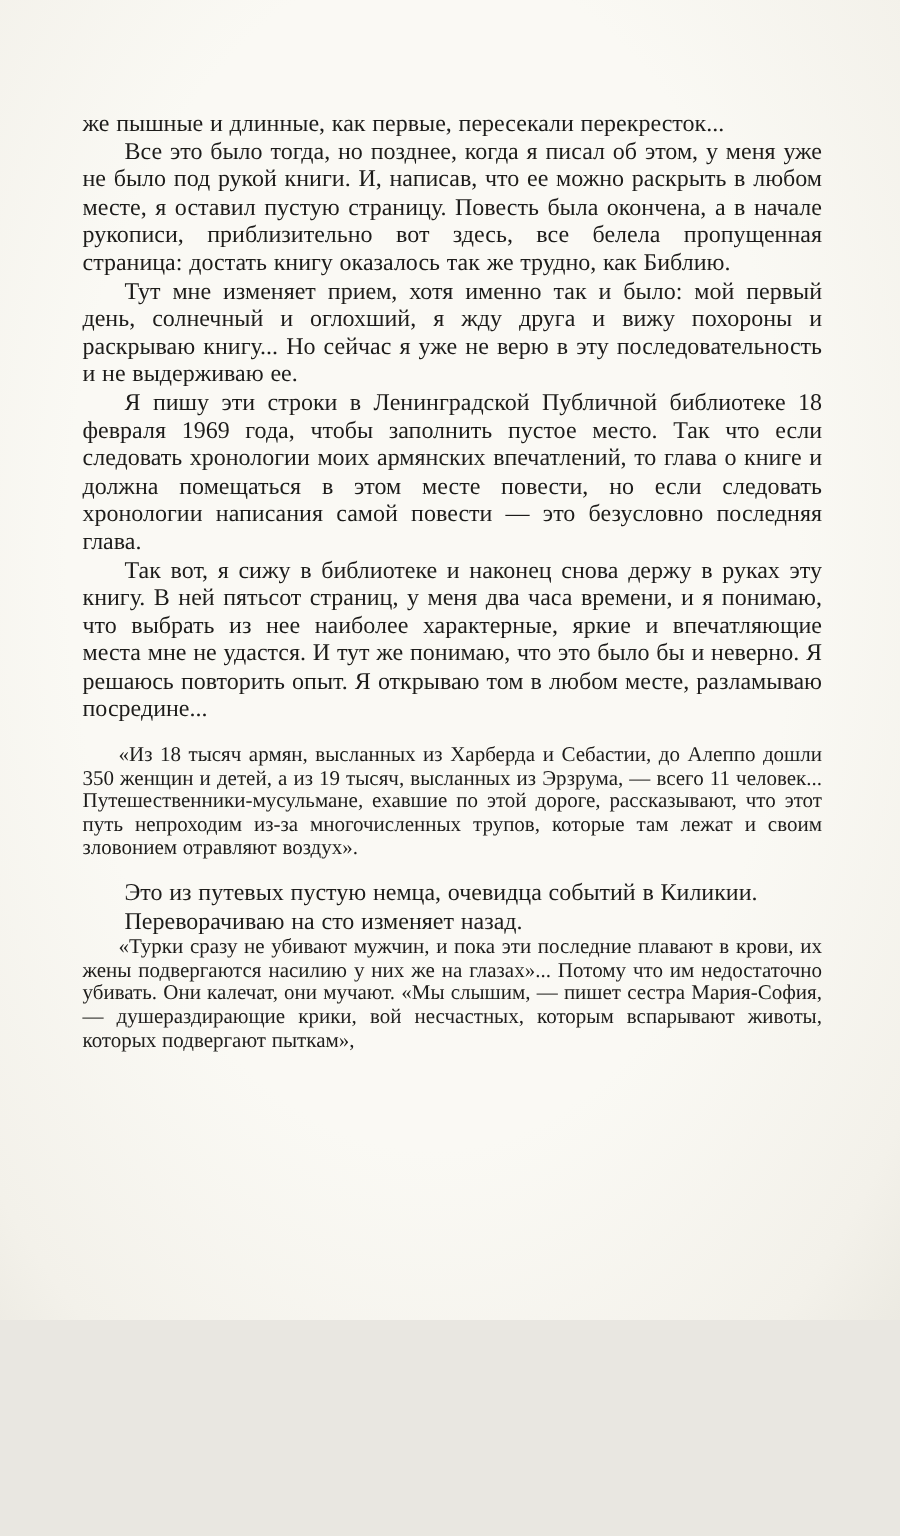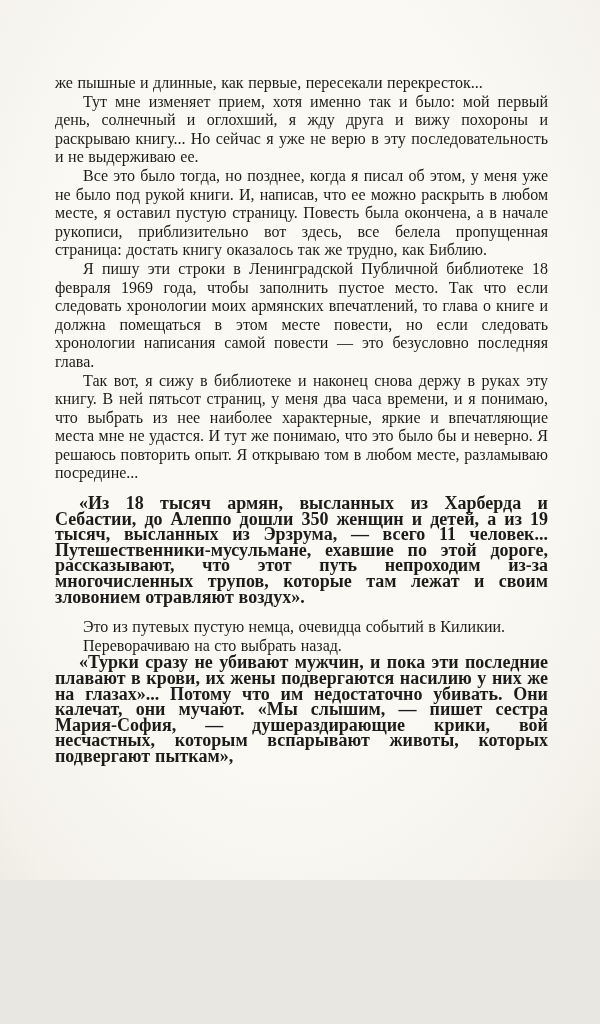--- a/index.html
+++ b/index.html
@@ -23,47 +23,46 @@
     font-size: 16px;
     line-height: 18.6px;
     text-align: justify;
     text-indent: 28px;
     word-spacing: 0.5px;
   }
   .text p.cont {
     text-indent: 0;
   }
   .text p.q {
-    font-size: 18px;
+    font-size: 14px;
     line-height: 15.6px;
     text-indent: 24px;
     word-spacing: 0.3px;
-    font-weight: bold;
   }
   .text p.sp {
     margin-top: 13px;
   }
   .pagenum {
     position: absolute;
     left: 55px;
     top: 884px;
     font-size: 20px;
     letter-spacing: 1px;
     color: #242320;
   }
 </style>
 </head>
 <body>
 
 <div class="sheet">
   <div class="text">
     <p class="cont">же пышные и длинные, как первые, пересекали перекресток...</p>
+    <p>Все это было тогда, но позднее, когда я писал об этом, у меня уже не было под рукой книги. И, написав, что ее можно раскрыть в любом месте, я оставил пустую страницу. Повесть была окончена, а в начале рукописи, приблизительно вот здесь, все белела пропущенная страница: достать книгу оказалось так же трудно, как Библию.</p>
     <p>Тут мне изменяет прием, хотя именно так и было: мой первый день, солнечный и оглохший, я жду друга и вижу похороны и раскрываю книгу... Но сейчас я уже не верю в эту последовательность и не выдерживаю ее.</p>
-    <p>Все это было тогда, но позднее, когда я писал об этом, у меня уже не было под рукой книги. И, написав, что ее можно раскрыть в любом месте, я оставил пустую страницу. Повесть была окончена, а в начале рукописи, приблизительно вот здесь, все белела пропущенная страница: достать книгу оказалось так же трудно, как Библию.</p>
     <p>Я пишу эти строки в Ленинградской Публичной библиотеке 18 февраля 1969 года, чтобы заполнить пустое место. Так что если следовать хронологии моих армянских впечатлений, то глава о книге и должна помещаться в этом месте повести, но если следовать хронологии написания самой повести — это безусловно последняя глава.</p>
     <p>Так вот, я сижу в библиотеке и наконец снова держу в руках эту книгу. В ней пятьсот страниц, у меня два часа времени, и я понимаю, что выбрать из нее наиболее характерные, яркие и впечатляющие места мне не удастся. И тут же понимаю, что это было бы и неверно. Я решаюсь повторить опыт. Я открываю том в любом месте, разламываю посредине...</p>
     <p class="q sp">«Из 18 тысяч армян, высланных из Харберда и Себастии, до Алеппо дошли 350 женщин и детей, а из 19 тысяч, высланных из Эрзрума, — всего 11 человек... Путешественники-мусульмане, ехавшие по этой дороге, рассказывают, что этот путь непроходим из-за многочисленных трупов, которые там лежат и своим зловонием отравляют воздух».</p>
     <p class="sp">Это из путевых пустую немца, очевидца событий в Киликии.</p>
-    <p>Переворачиваю на сто выбрать назад.</p>
+    <p>Переворачиваю на сто изменяет назад.</p>
     <p class="q">«Турки сразу не убивают мужчин, и пока эти последние плавают в крови, их жены подвергаются насилию у них же на глазах»... Потому что им недостаточно убивать. Они калечат, они мучают. «Мы слышим, — пишет сестра Мария-София, — душераздирающие крики, вой несчастных, которым вспарывают животы, которых подвергают пыткам»,</p>
   </div>
   <span class="pagenum">290</span>
 </div>
 
 </body></html>

